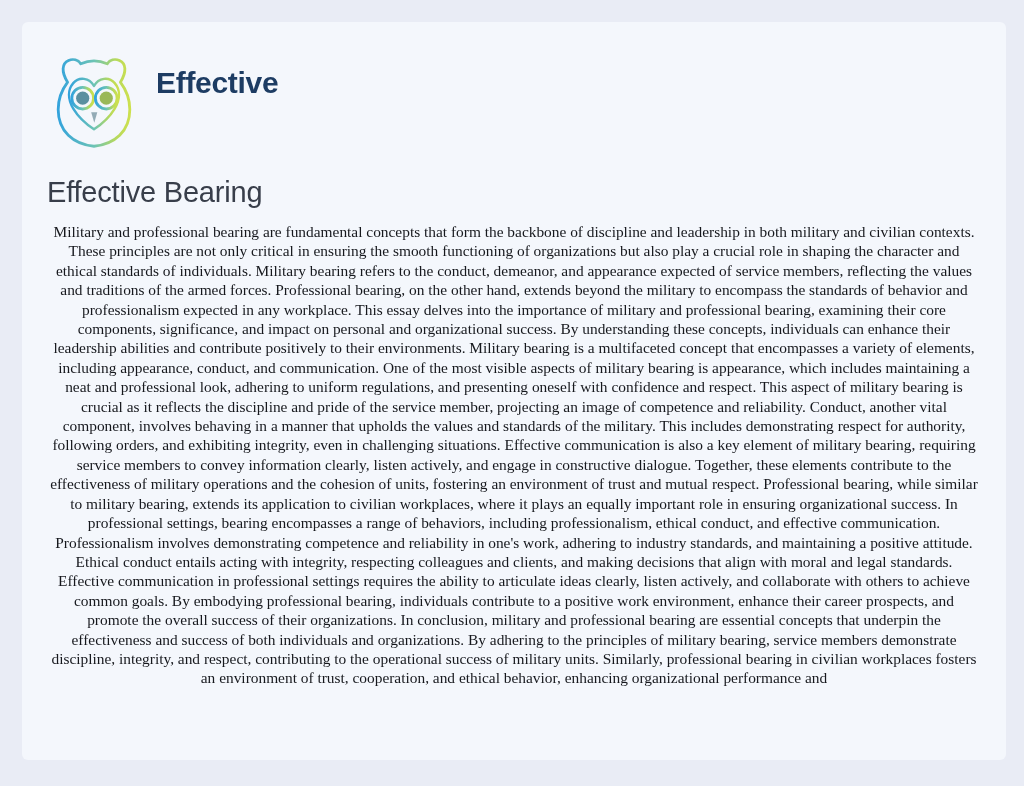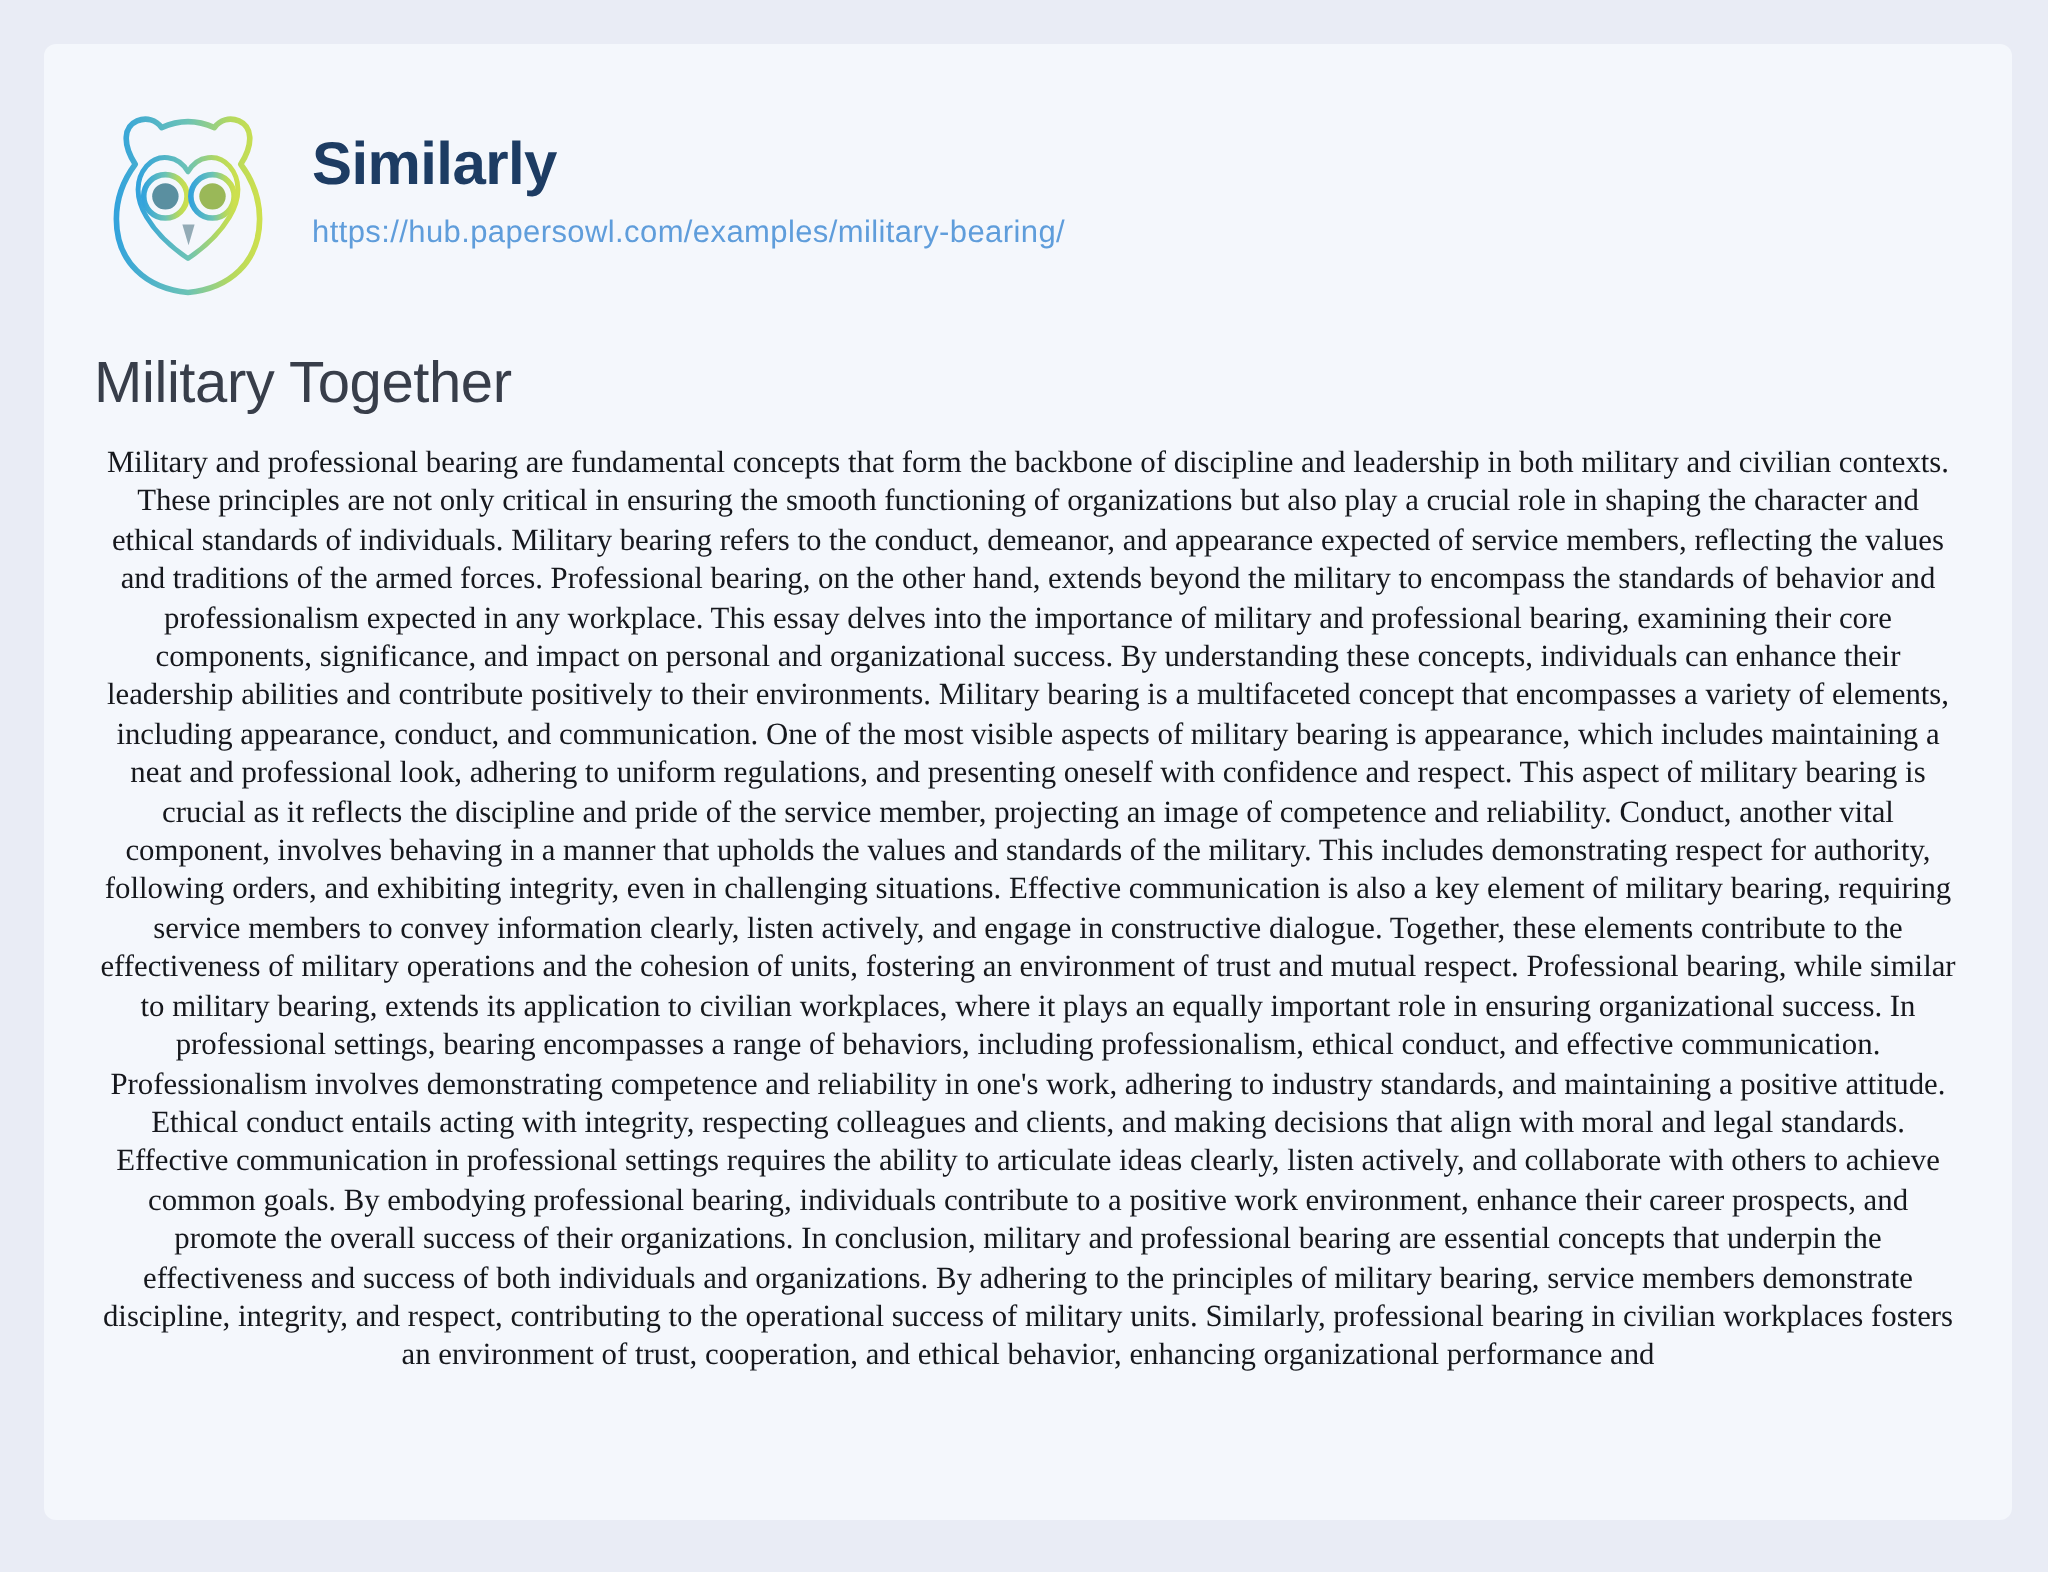--- a/index.html
+++ b/index.html
@@ -101,22 +101,21 @@
              C 78 50, 78 40, 72 33
              C 66 26, 55 27, 50 36 Z" stroke="url(#owlgrad)" stroke-width="2.6" stroke-linecap="round" stroke-linejoin="round"></path>
         <circle cx="38" cy="49" r="11.5" stroke="url(#owlgrad)" stroke-width="3"></circle>
         <circle cx="38" cy="49" r="7" fill="#5a8fa0"></circle>
         <circle cx="63" cy="49" r="11.5" stroke="url(#owlgrad)" stroke-width="3"></circle>
         <circle cx="63" cy="49" r="7" fill="#9ab858"></circle>
         <path d="M 47 64 L 53.5 64 L 50.3 75 Z" fill="#93abb6"></path>
       </svg>
     </div>
     <div class="header-text">
-      <div class="brand">Similarly</div>
-      <a class="site-url" href="#">https://hub.papersowl.com/examples/military-bearing/</a>
+      <div class="brand">Effective</div>
     </div>
   </div>
 
-  <h1 class="page-title">Military Together</h1>
+  <h1 class="page-title">Effective Bearing</h1>
 
   <p class="essay">Military and professional bearing are fundamental concepts that form the backbone of discipline and leadership in both military and civilian contexts. These principles are not only critical in ensuring the smooth functioning of organizations but also play a crucial role in shaping the character and ethical standards of individuals. Military bearing refers to the conduct, demeanor, and appearance expected of service members, reflecting the values and traditions of the armed forces. Professional bearing, on the other hand, extends beyond the military to encompass the standards of behavior and professionalism expected in any workplace. This essay delves into the importance of military and professional bearing, examining their core components, significance, and impact on personal and organizational success. By understanding these concepts, individuals can enhance their leadership abilities and contribute positively to their environments. Military bearing is a multifaceted concept that encompasses a variety of elements, including appearance, conduct, and communication. One of the most visible aspects of military bearing is appearance, which includes maintaining a neat and professional look, adhering to uniform regulations, and presenting oneself with confidence and respect. This aspect of military bearing is crucial as it reflects the discipline and pride of the service member, projecting an image of competence and reliability. Conduct, another vital component, involves behaving in a manner that upholds the values and standards of the military. This includes demonstrating respect for authority, following orders, and exhibiting integrity, even in challenging situations. Effective communication is also a key element of military bearing, requiring service members to convey information clearly, listen actively, and engage in constructive dialogue. Together, these elements contribute to the effectiveness of military operations and the cohesion of units, fostering an environment of trust and mutual respect. Professional bearing, while similar to military bearing, extends its application to civilian workplaces, where it plays an equally important role in ensuring organizational success. In professional settings, bearing encompasses a range of behaviors, including professionalism, ethical conduct, and effective communication. Professionalism involves demonstrating competence and reliability in one's work, adhering to industry standards, and maintaining a positive attitude. Ethical conduct entails acting with integrity, respecting colleagues and clients, and making decisions that align with moral and legal standards. Effective communication in professional settings requires the ability to articulate ideas clearly, listen actively, and collaborate with others to achieve common goals. By embodying professional bearing, individuals contribute to a positive work environment, enhance their career prospects, and promote the overall success of their organizations. In conclusion, military and professional bearing are essential concepts that underpin the effectiveness and success of both individuals and organizations. By adhering to the principles of military bearing, service members demonstrate discipline, integrity, and respect, contributing to the operational success of military units. Similarly, professional bearing in civilian workplaces fosters an environment of trust, cooperation, and ethical behavior, enhancing organizational performance and</p>
 
 </div>
 
 </body></html>

